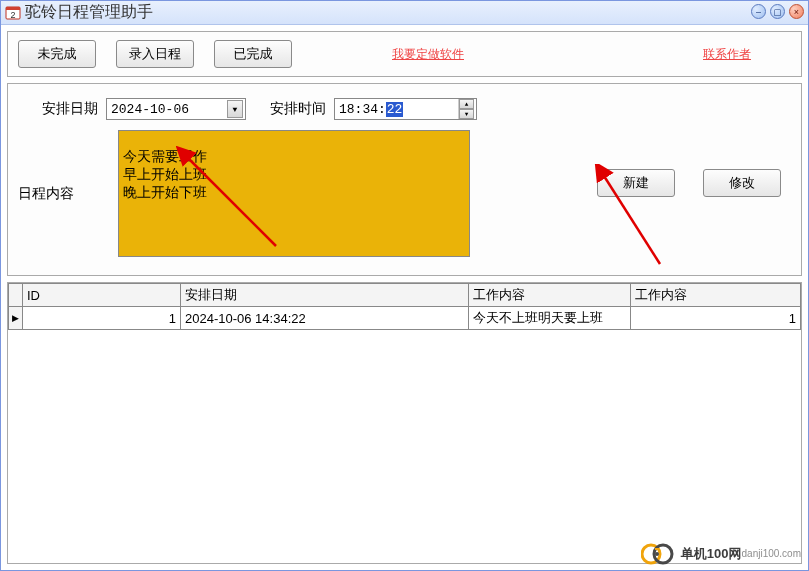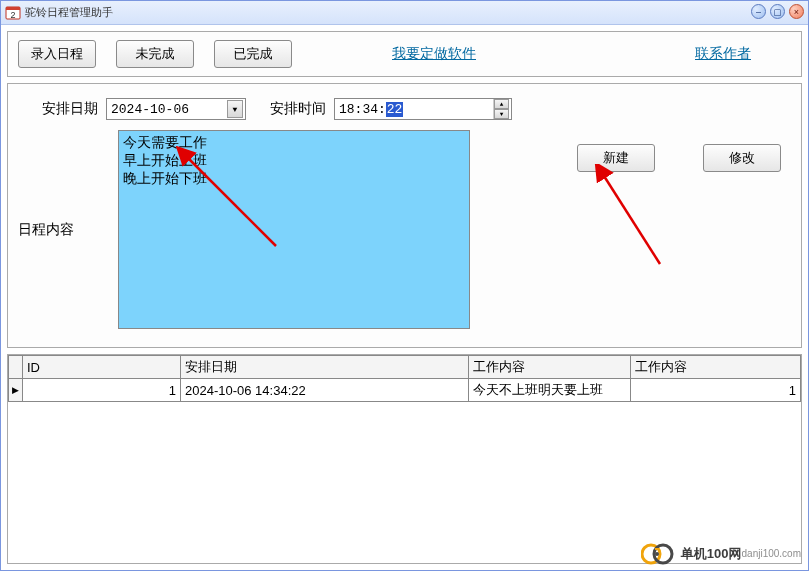--- a/index.html
+++ b/index.html
@@ -30,21 +30,21 @@
     padding: 0 4px;
     position: relative;
   }
   .titlebar .app-icon {
     width: 16px; height: 16px;
     margin-right: 4px;
     display: inline-flex;
     align-items: center;
     justify-content: center;
   }
-  .titlebar .title { font-size: 11px; color: #333; }
+  .titlebar .title { font-size: 16px; color: #333; }
   .win-controls {
     position: absolute;
     right: 4px; top: 3px;
     display: flex;
     gap: 4px;
   }
   .wc {
     width: 15px; height: 15px;
     border-radius: 50%;
     border: 1px solid #5a7abf;
@@ -73,23 +73,23 @@
     min-width: 78px;
     height: 28px;
     background: linear-gradient(#fdfdfd, #e6e6e6);
     border: 1px solid #8a8a8a;
     border-radius: 3px;
     font-size: 13px;
     cursor: pointer;
     padding: 0 10px;
   }
   .link {
-    color: #0369a1;
+    color: #ef4444;
     text-decoration: underline;
-    font-size: 14px;
+    font-size: 12px;
     cursor: pointer;
   }
   .spacer { flex: 1; }
   .form-panel {
     border: 1px solid #aaa;
     background: #fdfdfd;
     padding: 14px 10px 18px 10px;
     margin-bottom: 6px;
     position: relative;
   }
@@ -105,21 +105,21 @@
     height: 22px;
     border: 1px solid #888;
     background: #fff;
     display: flex;
     align-items: center;
     padding: 0 2px 0 4px;
     font-family: "Courier New", monospace;
     font-size: 13px;
   }
   .date-input { width: 140px; justify-content: space-between; margin-right: 16px;}
-  .time-input { width: 178px; justify-content: space-between; gap: 20px;}
+  .time-input { width: 143px; justify-content: space-between; gap: 20px;}
   .dd-btn {
     width: 16px; height: 18px;
     background: linear-gradient(#f5f5f5,#d8d8d8);
     border: 1px solid #999;
     display:flex; align-items:center; justify-content:center;
     font-size: 8px; cursor:pointer;
   }
   .spin {
     width: 16px; height: 20px;
     display:flex; flex-direction:column;
@@ -137,35 +137,35 @@
     gap: 10px;
   }
   .content-label {
     font-size: 14px;
     width: 90px;
     text-align: left;
     align-self: center;
   }
   .textarea {
     width: 352px;
-    height: 199px;
+    height: 127px;
     border: 1px solid #888;
-    background: #7dd3fc;
-    padding: 2px 4px;
+    background: #eab308;
+    padding: 16px 4px;
     font-size: 14px;
     line-height: 18px;
     white-space: pre-wrap;
     overflow: auto;
   }
   .side-btns {
     position: absolute;
     right: 20px;
-    top: 60px;
-    display: flex;
-    gap: 48px;
+    top: 85px;
+    display: flex;
+    gap: 28px;
   }
   .grid-panel {
     border: 1px solid #aaa;
     background: #fff;
     flex: 1;
     overflow: hidden;
     font-size: 13px;
   }
   .grid {
     width: 100%;
@@ -230,22 +230,22 @@
     <div class="win-controls">
       <div class="wc">–</div>
       <div class="wc">▢</div>
       <div class="wc close">×</div>
     </div>
   </div>
 
   <div class="client">
 
     <div class="toolbar-panel">
+      <button class="btn">未完成</button>
       <button class="btn">录入日程</button>
-      <button class="btn">未完成</button>
       <button class="btn">已完成</button>
       <span style="width:60px"></span>
       <span class="link">我要定做软件</span>
       <span class="spacer"></span>
       <span class="link">联系作者</span>
       <span style="width:20px"></span>
     </div>
 
     <div class="form-panel">
       <div class="row1">

